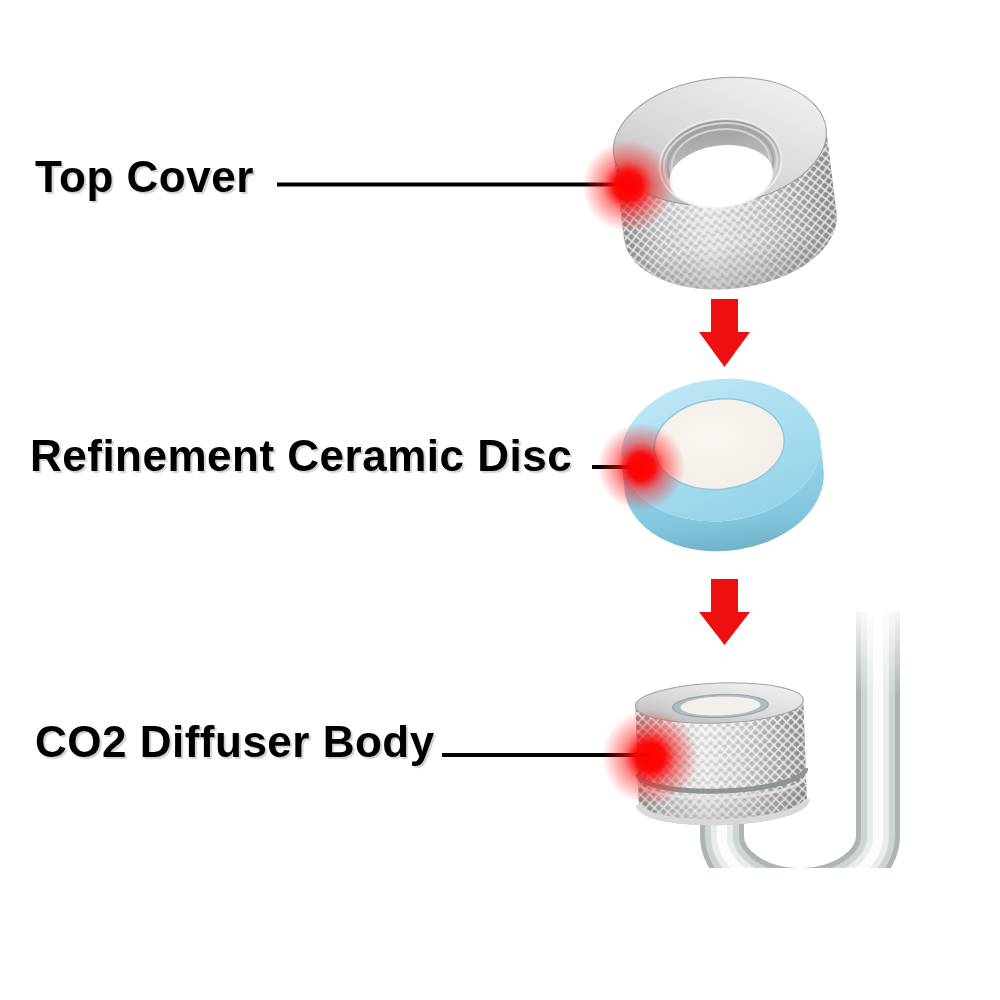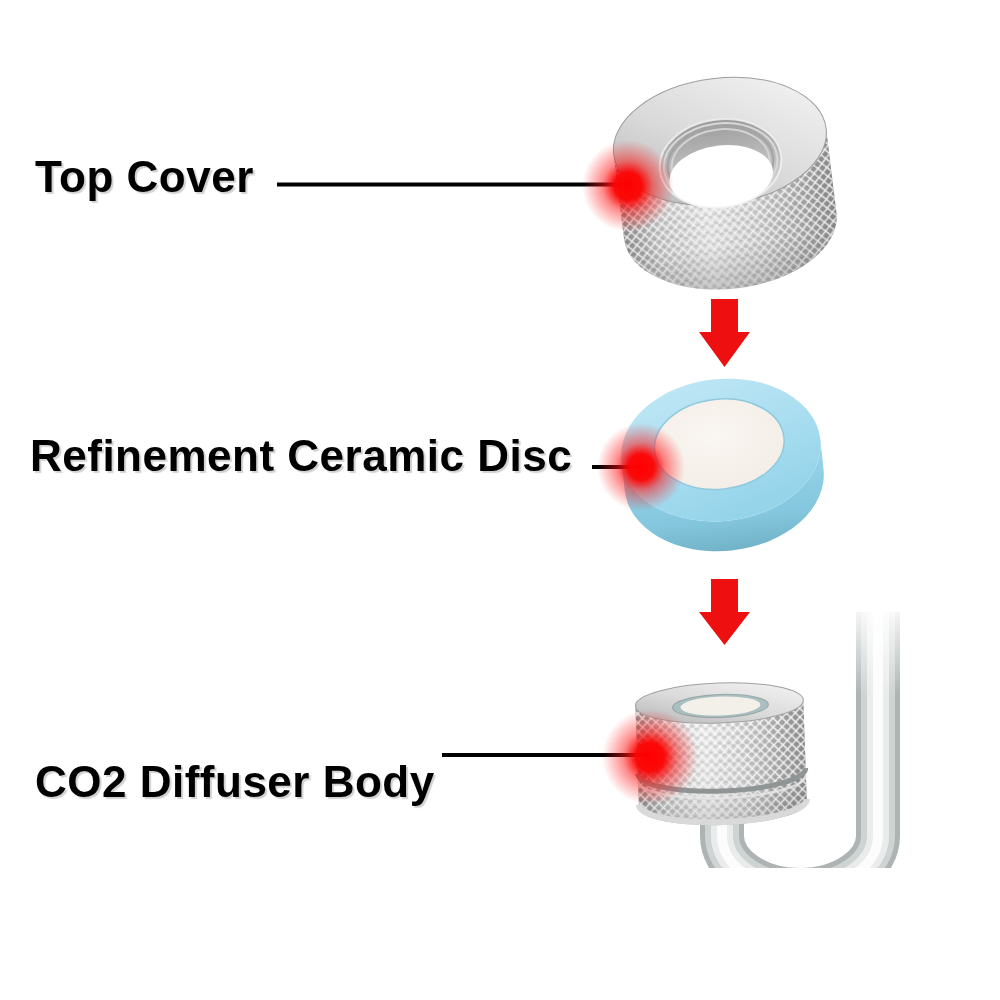--- a/index.html
+++ b/index.html
@@ -13,21 +13,21 @@
     font-weight:bold;
     font-size:44px;
     line-height:1.1;
     color:#000;
     letter-spacing:0.5px;
     text-shadow:2px 2px 1px rgba(0,0,0,0.18);
     white-space:nowrap;
   }
   .lbl-top-cover{left:35px;top:153px;}
   .lbl-ceramic-disc{left:30px;top:432px;text-align:right;}
-  .lbl-diffuser-body{left:35px;top:758px;}
+  .lbl-diffuser-body{left:35px;top:718px;}
 </style>
 </head>
 <body>
 
 <div class="stage">
 
   <svg width="1000" height="1000" viewBox="0 0 1000 1000">
     <defs>
 
       <linearGradient id="metalTop" x1="1" y1="0" x2="0" y2="1">

